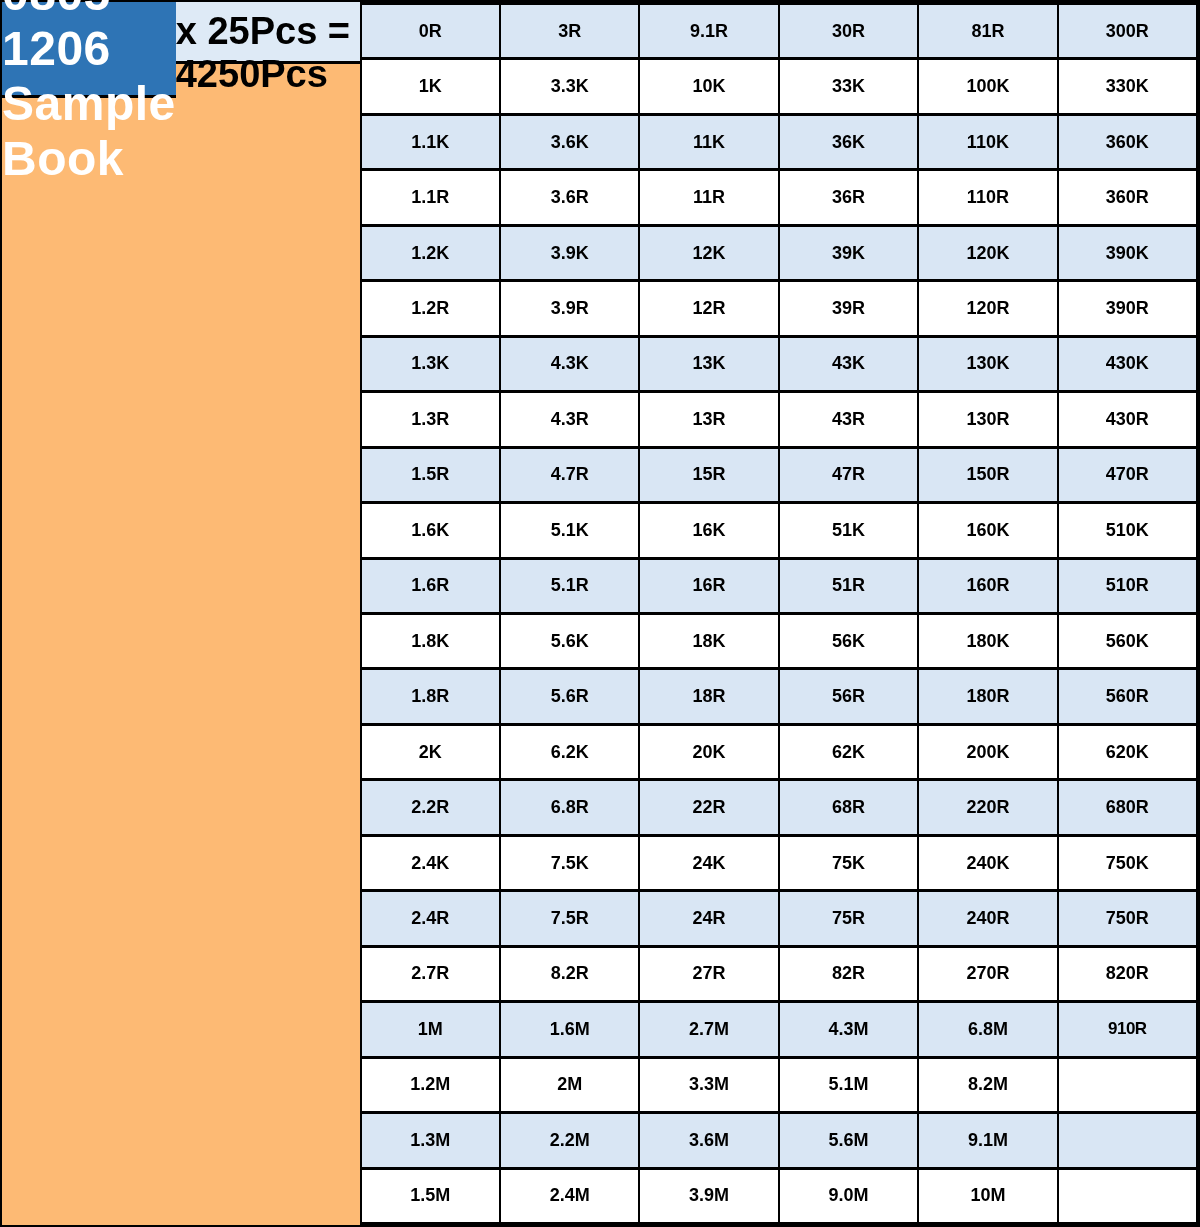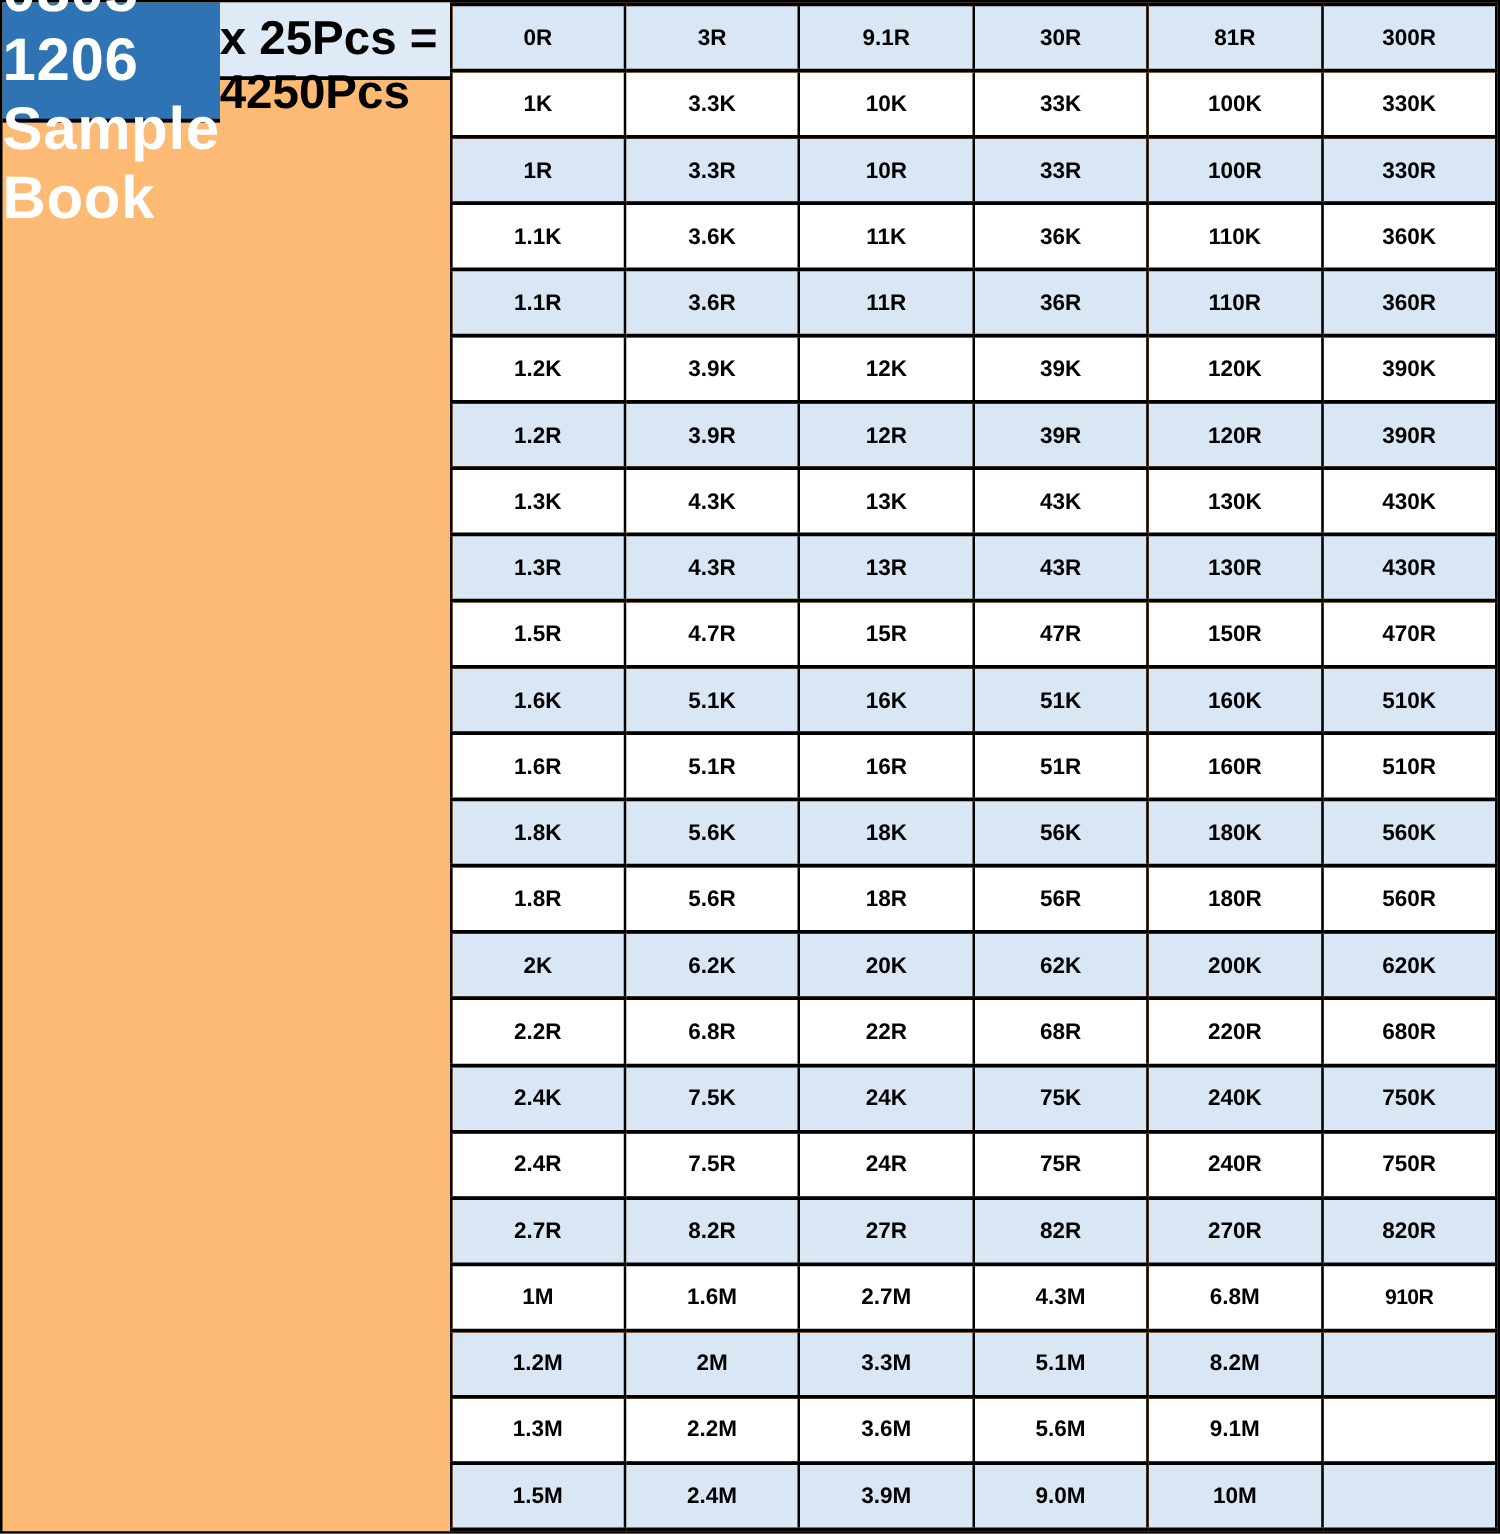--- a/index.html
+++ b/index.html
@@ -90,28 +90,20 @@
         </tr>
         <tr>
           <td>1K</td>
           <td>3.3K</td>
           <td>10K</td>
           <td>33K</td>
           <td>100K</td>
           <td>330K</td>
         </tr>
         <tr>
-          <td>1R</td>
-          <td>3.3R</td>
-          <td>10R</td>
-          <td>33R</td>
-          <td>100R</td>
-          <td>330R</td>
-        </tr>
-        <tr>
           <td>1.1K</td>
           <td>3.6K</td>
           <td>11K</td>
           <td>36K</td>
           <td>110K</td>
           <td>360K</td>
         </tr>
         <tr>
           <td>1.1R</td>
           <td>3.6R</td>

